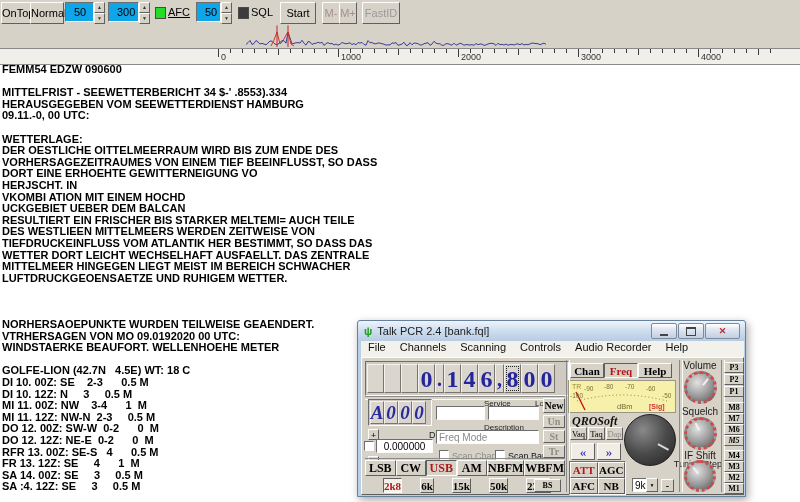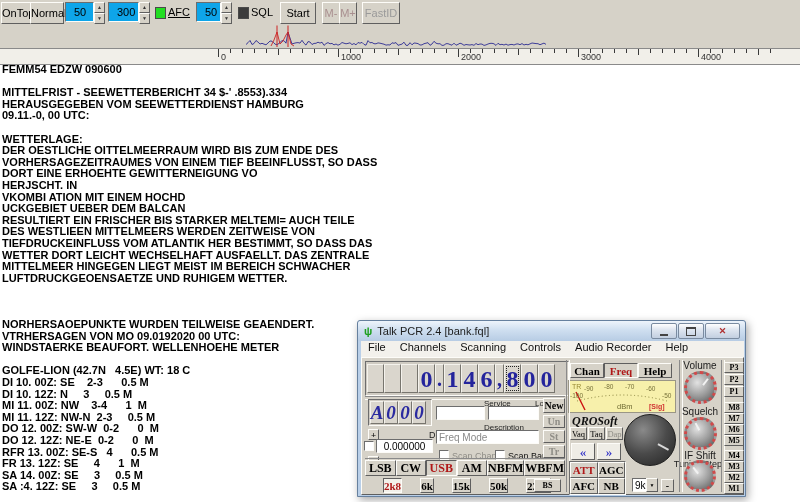--- a/index.html
+++ b/index.html
@@ -405,21 +405,21 @@
       </div>
 
       <div class="groove-v" style="left:359px;top:2px;height:132px"></div>
       <div class="pm-col" id="pmcol">
           <div class="pbtn" style="top: 4px;">P3</div>
           <div class="pbtn" style="top: 16px;">P2</div>
           <div class="pbtn" style="top: 28px;">P1</div>
           <div class="pbtn" style="top: 44px;">M8</div>
           <div class="pbtn" style="top: 55px;">M7</div>
           <div class="pbtn" style="top: 66px;">M6</div>
-          <div class="pbtn" style="top: 77px;">M5</div>
+          <div class="pbtn" style="top: 77px; font-style: italic;">M5</div>
           <div class="pbtn" style="top: 92px;">M4</div>
           <div class="pbtn" style="top: 103px;">M3</div>
           <div class="pbtn" style="top: 114px;">M2</div>
           <div class="pbtn" style="top: 125px;">M1</div>
         </div>
 
     </div>
   </div>
 </div>
 

